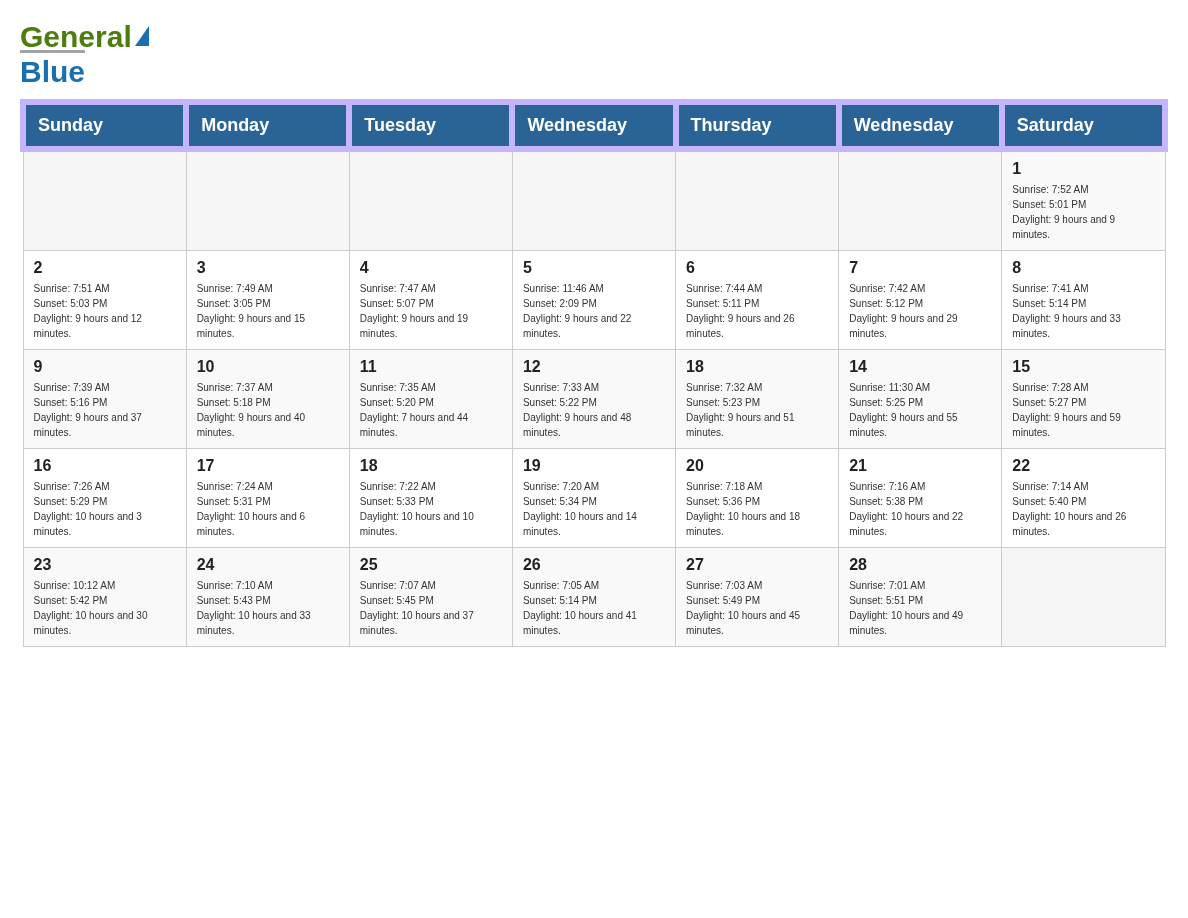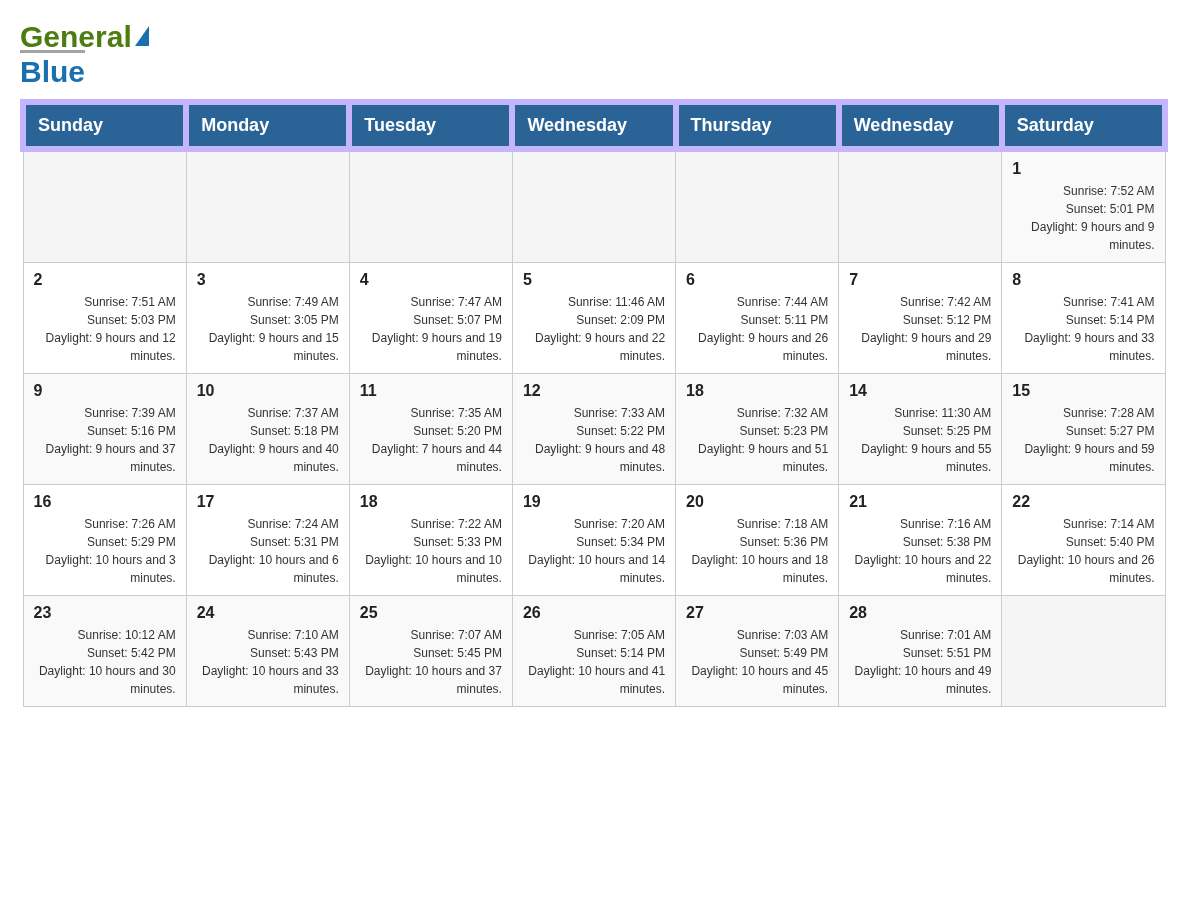--- a/index.html
+++ b/index.html
@@ -66,24 +66,23 @@
       background: #fff;
     }
     .day-number {
       font-size: 16px;
       font-weight: bold;
       color: #222;
       display: block;
       margin-bottom: 4px;
     }
     .day-info {
-      font-size: 12px;
+      font-size: 10px;
       color: #333;
       line-height: 1.5;
-      text-align: right;
     }
     .empty-cell {
       background: #f5f5f5 !important;
     }
     
     .row-odd td { background: #f9f9f9; }
     .row-even td { background: #ffffff; }
   </style>
 </head>
 <body>

